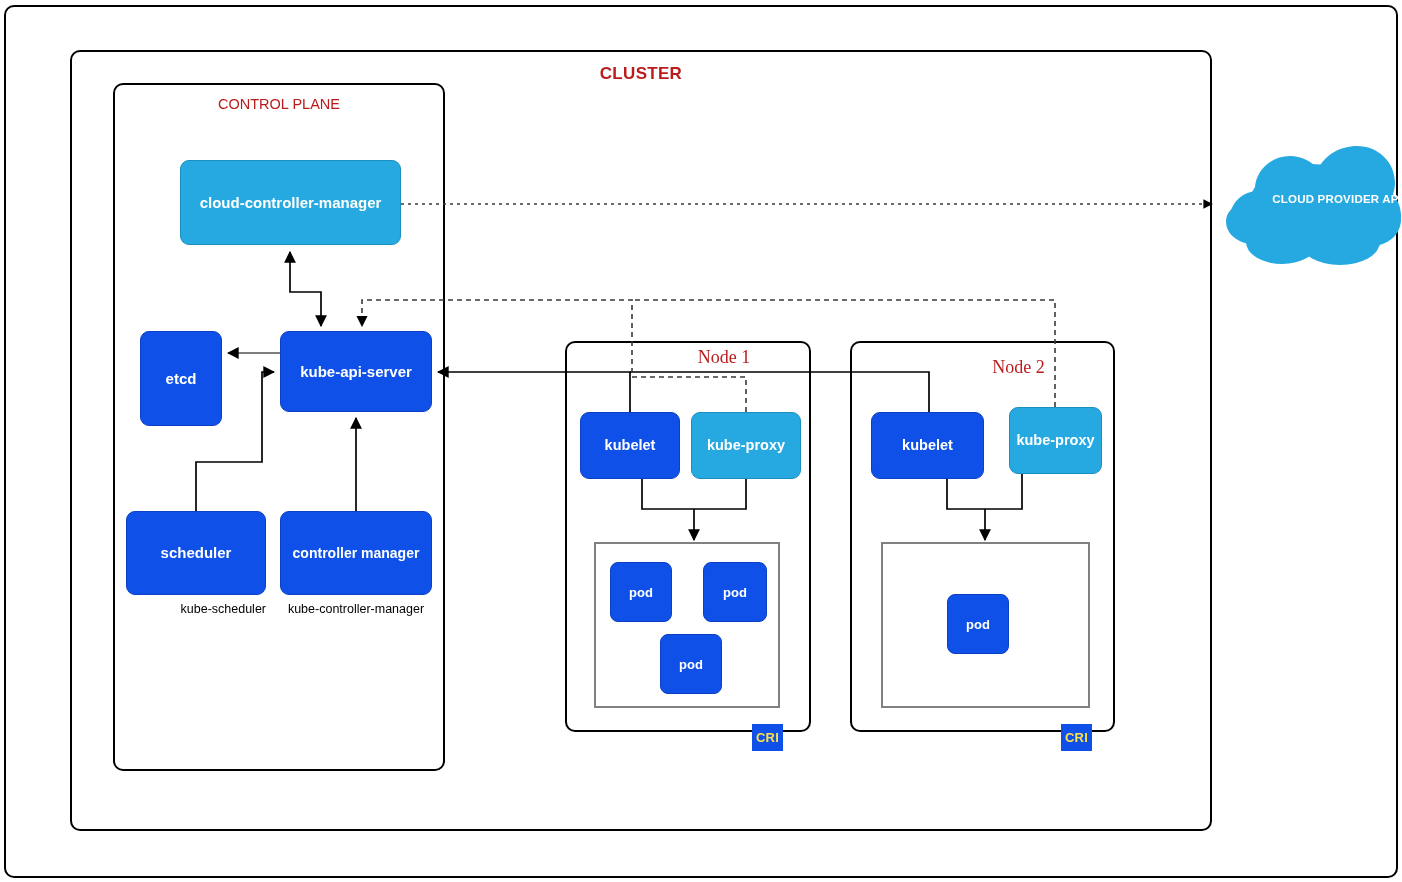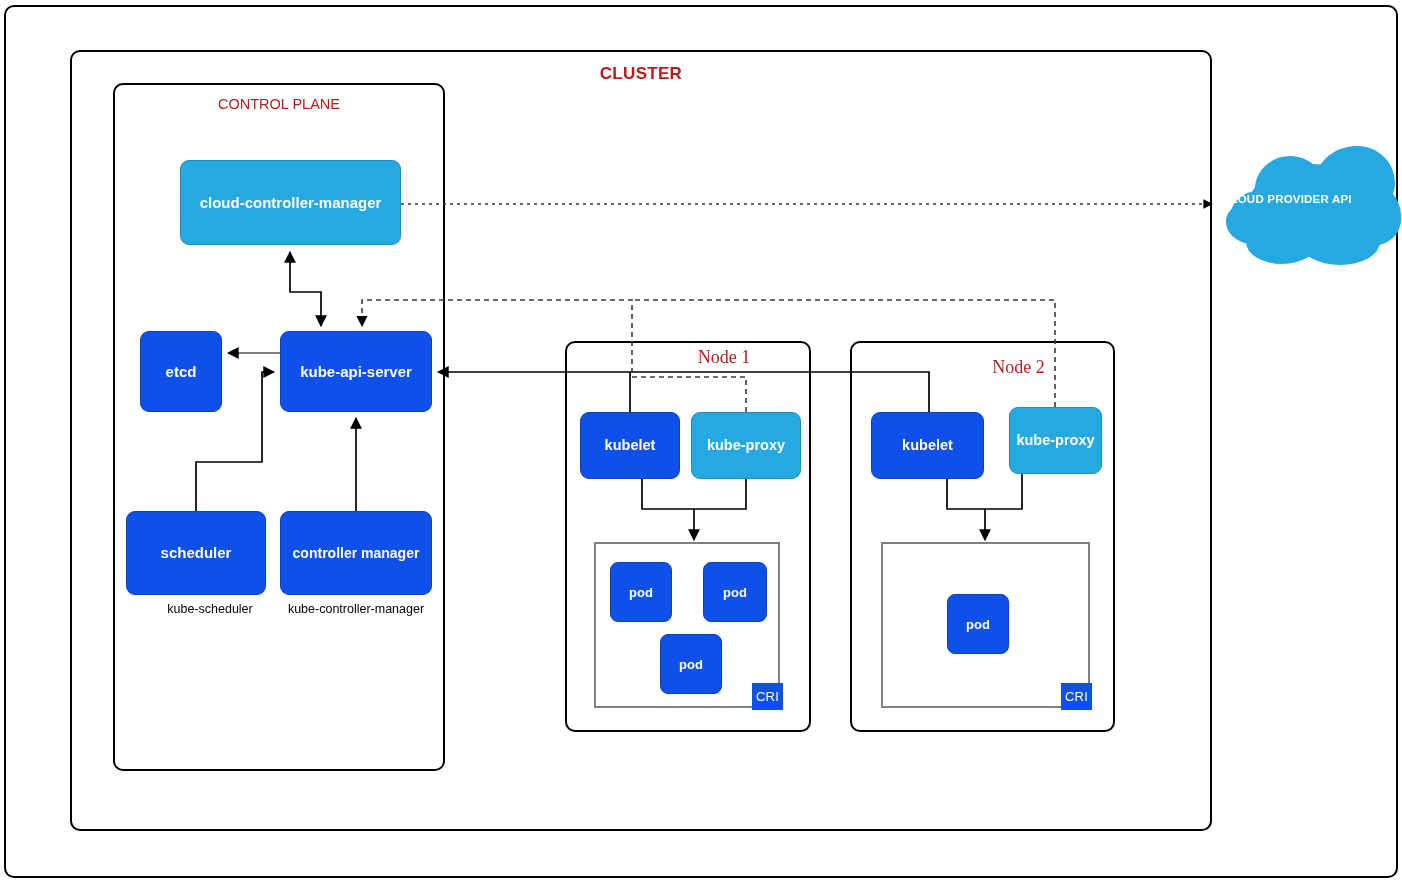--- a/index.html
+++ b/index.html
@@ -70,61 +70,62 @@
     color: #ffffff;
     font-weight: bold;
     text-align: right;
     line-height: 1.15;
     user-select: none;
   }
   .box.dark  { background: #0F51E8; border: 1px solid #0B3FC4; }
   .box.light { background: #26A9E0; border: 1px solid #1B8FC0; }
 
   #ccm            { left: 180px; top: 160px; width: 221px; height: 85px;  font-size: 15px; }
-  #etcd           { left: 140px; top: 331px; width: 82px;  height: 81px;  font-size: 15px; }
+  #etcd           { left: 140px; top: 331px; width: 82px;  height: 95px;  font-size: 15px; }
   #kube-api       { left: 280px; top: 331px; width: 152px; height: 81px;  font-size: 15px; }
   #scheduler      { left: 126px; top: 511px; width: 140px; height: 84px;  font-size: 15px; }
   #ctrl-manager   { left: 280px; top: 511px; width: 152px; height: 84px;  font-size: 14px; }
 
   #n1-kubelet     { left: 580px; top: 412px; width: 100px; height: 67px;  font-size: 14.5px; }
   #n1-kubeproxy   { left: 691px; top: 412px; width: 110px; height: 67px;  font-size: 14.5px; }
   #n2-kubelet     { left: 871px; top: 412px; width: 113px; height: 67px;  font-size: 14.5px; }
   #n2-kubeproxy   { left: 1009px; top: 407px; width: 93px;  height: 67px;  font-size: 14.5px; }
 
   
   .caption {
     position: absolute;
     text-align: center;
     font-size: 12.5px;
     color: #000000;
     white-space: nowrap;
   }
-  #scheduler-caption { left: 140px; top: 602px; width: 140px; }
+  #scheduler-caption { left: 126px; top: 602px; width: 140px; text-align: right; }
   #ctrl-manager-caption { left: 268px; top: 602px; width: 176px; }
 
   
   .cri-container {
     position: absolute;
     box-sizing: border-box;
     border: 2px solid #808080;
     background: transparent;
   }
   #n1-cri-container { left: 594px; top: 542px; width: 186px; height: 166px; }
   #n2-cri-container { left: 881px; top: 542px; width: 209px; height: 166px; }
 
   .cri-badge {
     position: absolute;
     background: #0F51E8;
-    color: #ffffff;
+    color: #fde047;
     font-size: 13px;
-    font-weight: normal;
+    font-weight: bold;
     display: flex;
     align-items: center;
     justify-content: center;
     letter-spacing: 0.2px;
+    margin-top: 41px;
   }
   #n1-cri-badge { left: 752px; top: 683px; width: 31px; height: 27px; }
   #n2-cri-badge { left: 1061px; top: 683px; width: 31px; height: 27px; }
 
   
   .pod {
     position: absolute;
     box-sizing: border-box;
     background: #0F51E8;
     border: 1px solid #0B3FC4;
@@ -148,21 +149,21 @@
     top: 142px;
     width: 180px;
     height: 127px;
   }
   #cloud-provider-api svg { display: block; }
   #cloud-label {
     position: absolute;
     left: 1222px;
     top: 193px;
     width: 180px;
-    text-align: left;
+    text-align: right;
     color: #ffffff;
     font-size: 11.5px;
     font-weight: bold;
     letter-spacing: 0.2px;
     white-space: nowrap;
     pointer-events: none;
   }
 
   
   #connectors {

